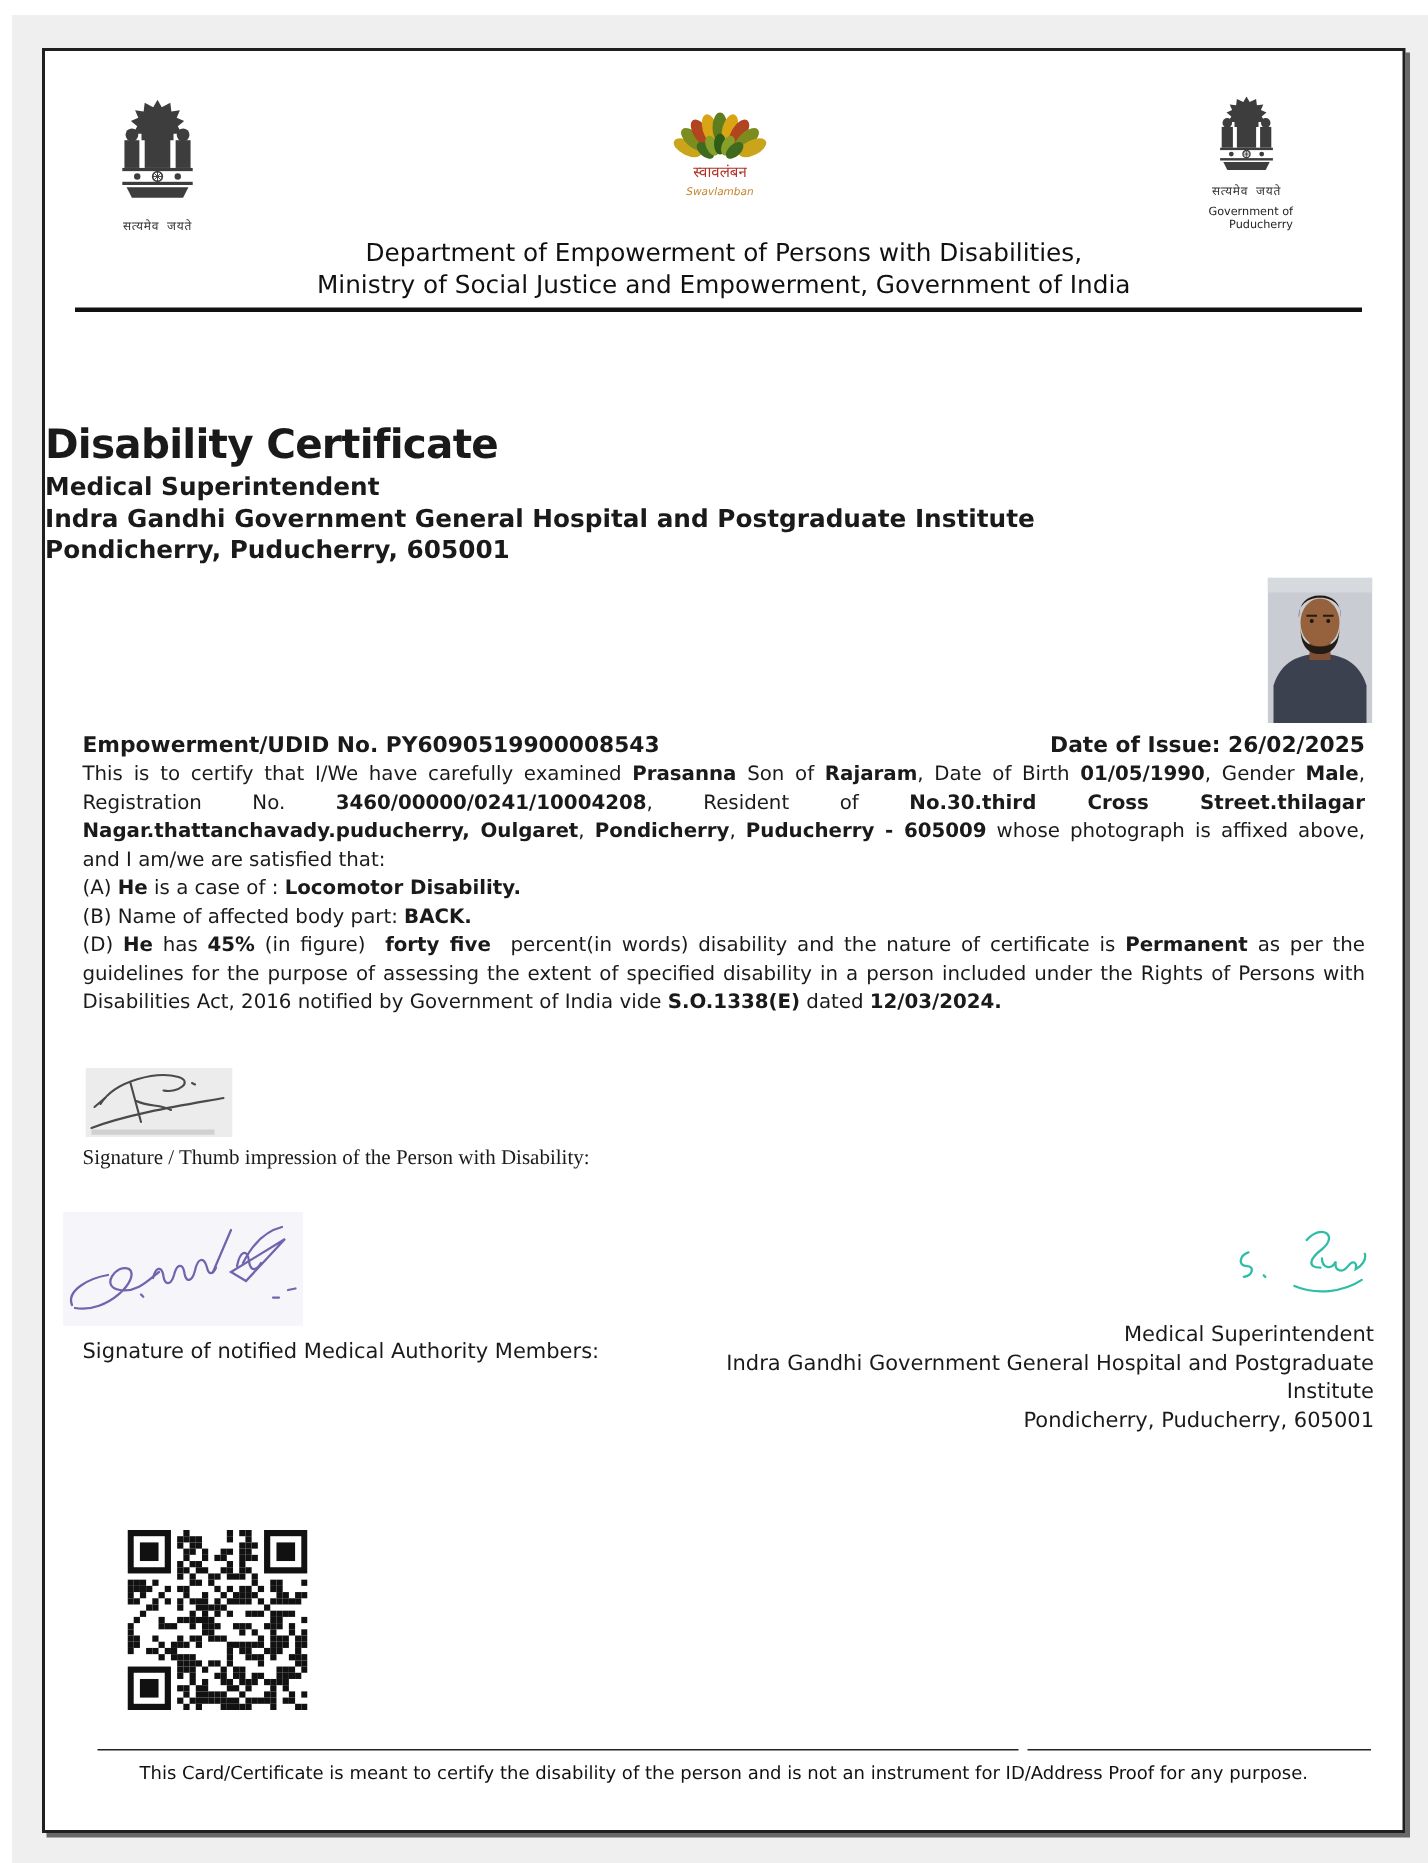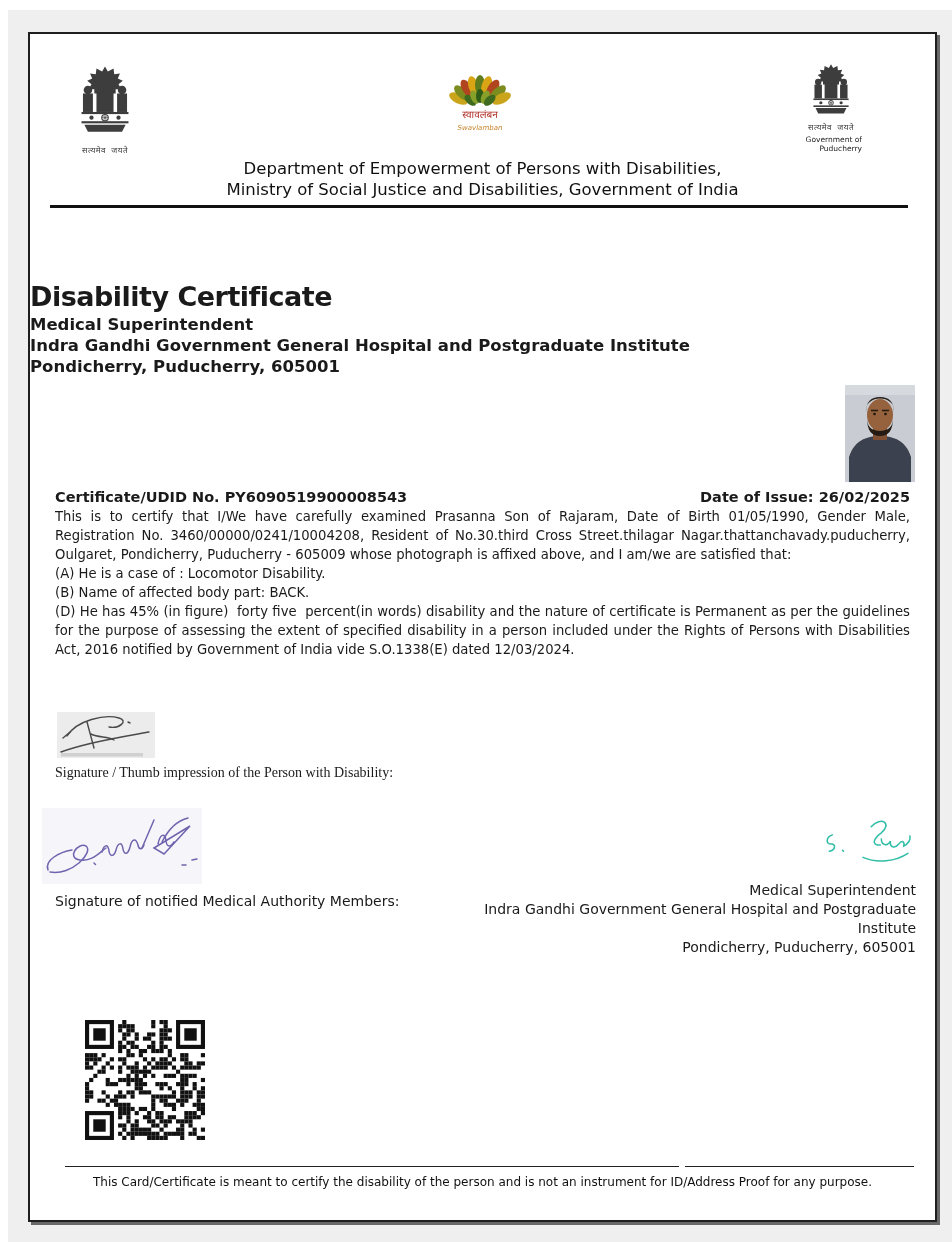--- a/index.html
+++ b/index.html
@@ -19,21 +19,21 @@
 
   .title-block { left:0; top:246px; width:100%; text-align:left; }
   .title-main { font-size:27px; font-weight:bold; letter-spacing:-0.5px; line-height:34px; }
   .title-sub { font-size:16.5px; font-weight:bold; line-height:21px; }
 
   .photo { left:815px; top:351px; width:70px; height:97px; overflow:hidden; }
 
   .udid-row { left:25px; top:455px; width:855px; display:flex; justify-content:space-between; font-size:14.5px; font-weight:bold; }
 
   .cert-body { left:25px; top:473px; width:855px; font-size:13.2px; line-height:19px; text-align:justify; }
-  .cert-body b { font-weight:normal;margin-top:20px; }
+  .cert-body b { font-weight:bold;margin-top:20px; }
 
   .sig-person-img { left:27px; top:678px; width:98px; height:46px; }
   .sig-person-label { left:25px; top:729px; width:390px; font-size:14px; line-height:19px;font-family:Liberation Serif, serif; }
   .sig-authority-img { left:12px; top:774px; width:160px; height:76px; }
   .sig-superintendent-img { left:788px; top:778px; width:96px; height:56px; }
   .sig-authority-label { left:25px; top:859px; width:440px; font-size:14px; }
   .superintendent-block { top:847px; right:19px; width:470px; text-align:right; font-size:14px; line-height:19px; }
 
   .qr { left:55px; top:986px; width:120px; height:120px; }
 
@@ -109,21 +109,21 @@
       <circle cx="26" cy="74" r="3" fill="#3d3d3d"></circle>
       <circle cx="64" cy="74" r="3" fill="#3d3d3d"></circle>
       <path d="M16,84 h58 l-5,10 h-48 Z" fill="#3d3d3d"></path>
     </svg>
     <div class="emblem-caption">सत्यमेव जयते</div>
     <div class="emblem-sub">Government of Puducherry</div>
   </div>
 
   <div class="abs dept-header">
     <div>Department of Empowerment of Persons with Disabilities,</div>
-    <div>Ministry of Social Justice and Disabilities, Government of India</div>
+    <div>Ministry of Social Justice and Empowerment, Government of India</div>
   </div>
 
   <div class="abs rule-top"></div>
 
   <div class="abs title-block">
     <div class="title-main">Disability Certificate</div>
     <div class="title-sub">Medical Superintendent</div>
     <div class="title-sub">Indra Gandhi Government General Hospital and Postgraduate Institute</div>
     <div class="title-sub">Pondicherry, Puducherry, 605001</div>
   </div>
@@ -137,21 +137,21 @@
       <ellipse cx="35" cy="30" rx="13" ry="16" fill="#96613d"></ellipse>
       <path d="M21,27 C19,9 51,9 49,27 C49,17 44,12 35,12 C26,12 21,17 21,27 Z" fill="#241c14"></path>
       <path d="M22,33 C22,46 27,51 35,51 C43,51 48,46 48,33 C48,41 44,46 35,46 C26,46 22,41 22,33 Z" fill="#241c14"></path>
       <circle cx="29.5" cy="29" r="1.3" fill="#1d140e"></circle>
       <circle cx="40.5" cy="29" r="1.3" fill="#1d140e"></circle>
       <path d="M26,25.5 h7 M37,25.5 h7" stroke="#241c14" stroke-width="1.4"></path>
     </svg>
   </div>
 
   <div class="abs udid-row">
-    <span>Certificate/UDID No. PY6090519900008543</span>
+    <span>Empowerment/UDID No. PY6090519900008543</span>
     <span>Date of Issue: 26/02/2025</span>
   </div>
 
   <div class="abs cert-body">
     <div><span>This is to certify that I/We have carefully examined </span><b>Prasanna</b><span> Son of </span><b>Rajaram</b><span>, Date of Birth </span><b>01/05/1990</b><span>, Gender </span><b>Male</b><span>, Registration No. </span><b>3460/00000/0241/10004208</b><span>, Resident of </span><b>No.30.third Cross Street.thilagar Nagar.thattanchavady.puducherry, Oulgaret</b><span>, </span><b>Pondicherry</b><span>, </span><b>Puducherry - 605009</b><span> whose photograph is affixed above, and I am/we are satisfied that:</span></div>
     <div><span>(A) </span><b>He</b><span> is a case of : </span><b>Locomotor Disability.</b></div>
     <div><span>(B) Name of affected body part: </span><b>BACK.</b></div>
     <div><span>(D) </span><b>He</b><span> has </span><b>45%</b><span> (in figure) &nbsp;</span><b>forty five</b><span> &nbsp;percent(in words) disability and the nature of certificate is </span><b>Permanent</b><span> as per the guidelines for the purpose of assessing the extent of specified disability in a person included under the Rights of Persons with Disabilities Act, 2016 notified by Government of India vide </span><b>S.O.1338(E)</b><span> dated </span><b>12/03/2024.</b></div>
   </div>
 

